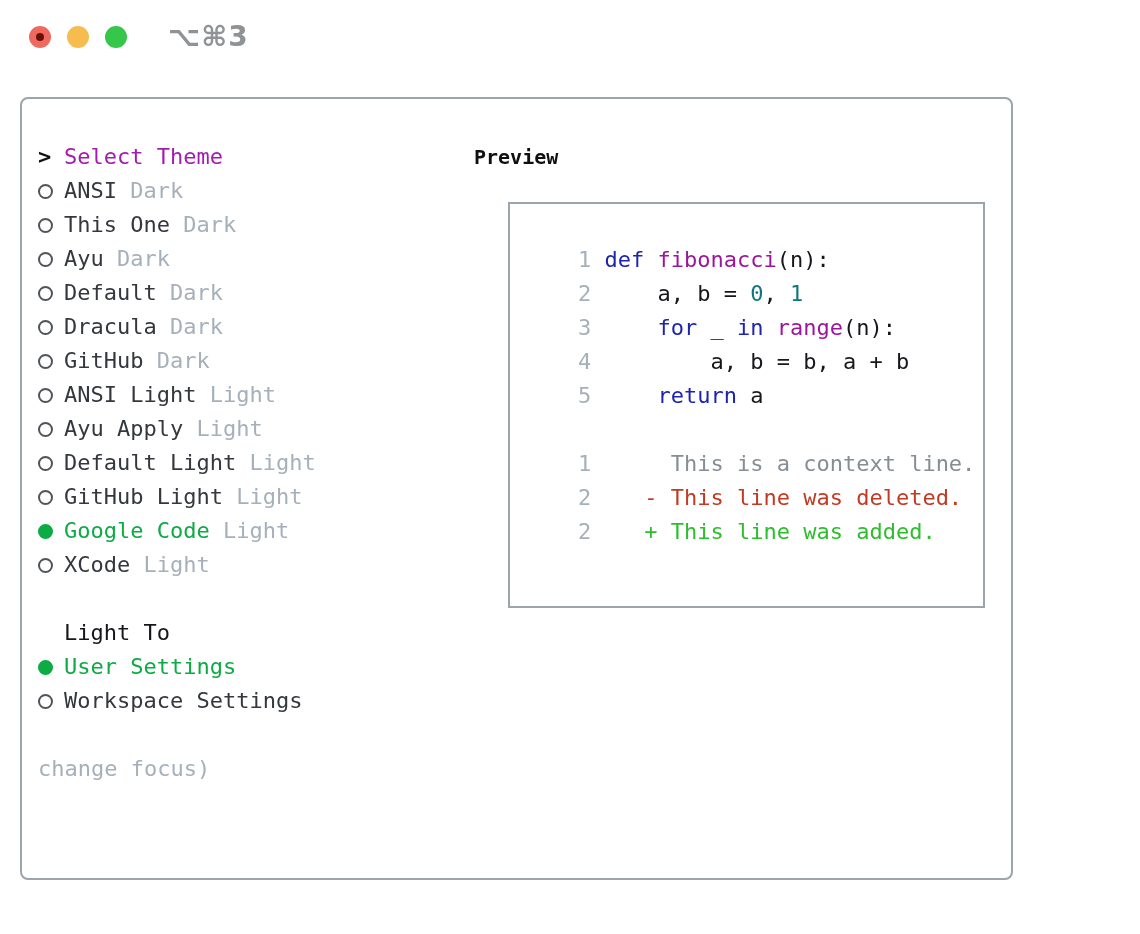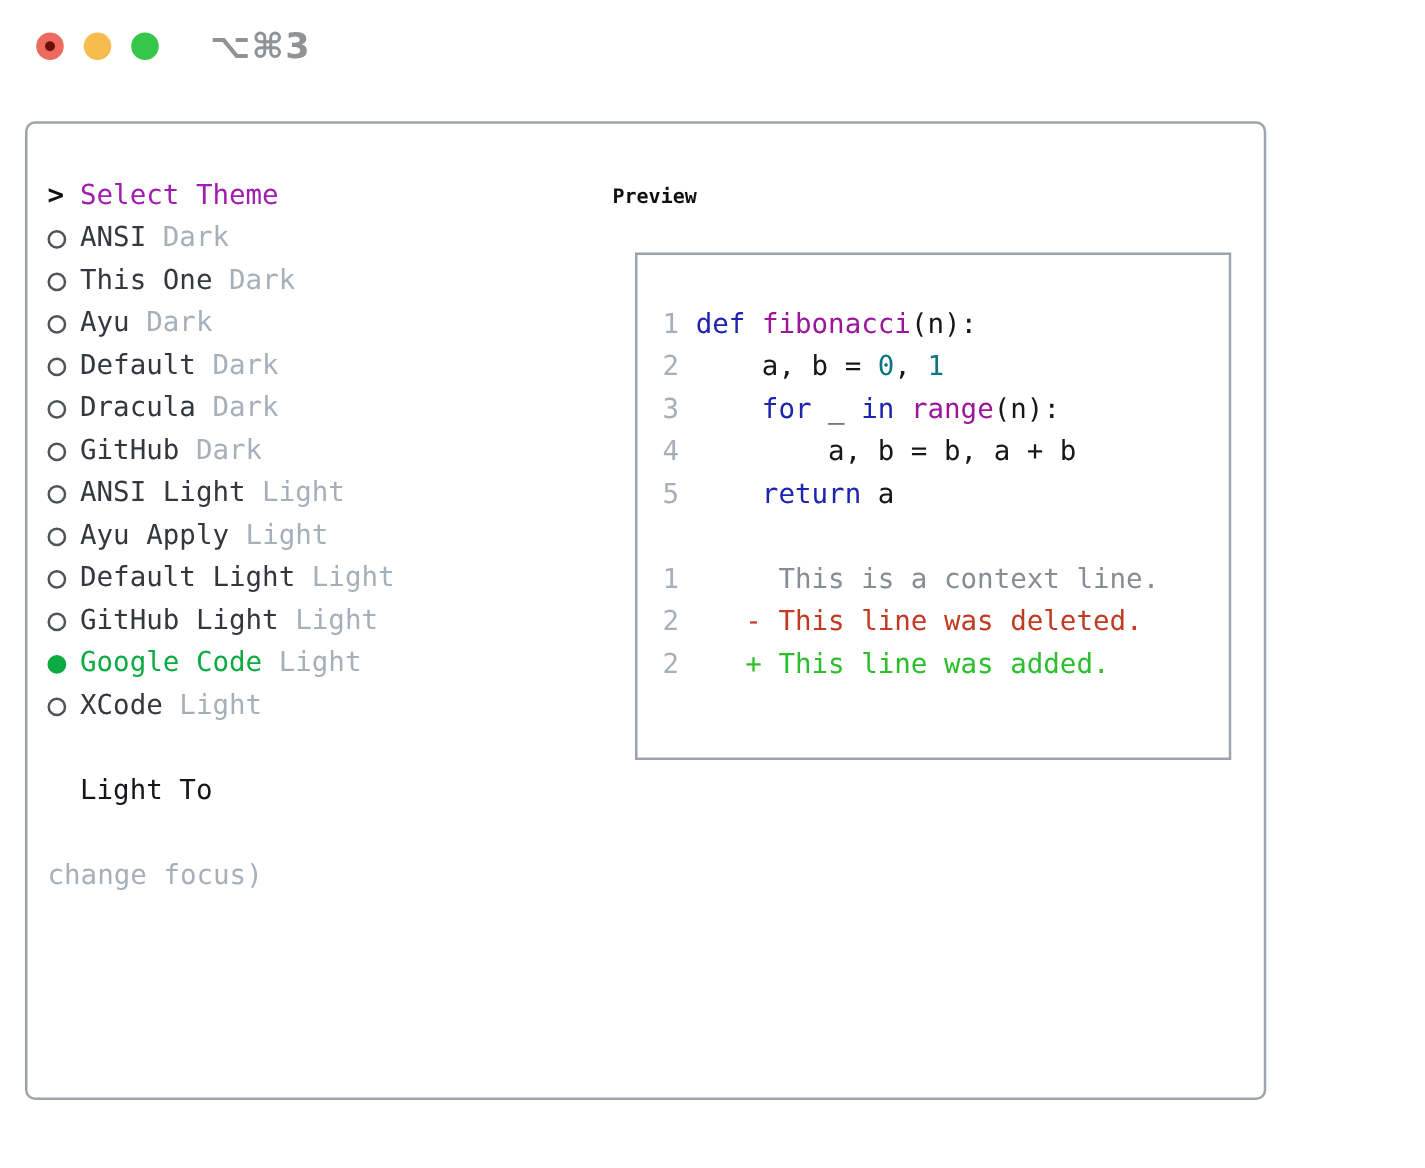--- a/index.html
+++ b/index.html
@@ -46,29 +46,29 @@
   .radio.sel { background: #0cab44; border-color: #0cab44; }
   .header-label { font-weight: normal; color: #a21caf; }
   .apply-label { color: #141619; }
   .suffix { color: #a6b0ba; white-space: pre; }
   .sel-text { color: #0cab44; text-align: right; }
   .spacer { height: 34px; }
   .help-line { height: 34px; line-height: 34px; color: #a6b0ba; white-space: pre; }
 
   
   .preview-title {
-    position: absolute; left: 468px; top: 41px; height: 34px; line-height: 34px;
-    font-size: 16px; font-weight: bold; color: #0e1012;
+    position: absolute; left: 452px; top: 41px; height: 34px; line-height: 34px;
+    font-size: 20px; font-weight: bold; color: #0e1012;
   }
   .preview-box {
     position: absolute; left: 486px; top: 103px; width: 477px; height: 406px;
     border: 2px solid #9ca4ad; background: #fff;
   }
   .code { position: absolute; left: 20px; top: 39px; font-size: 22px; line-height: 34px; white-space: pre; }
-  .code-line { height: 34px; }
+  .code-line { height: 34px; margin-left: 48px; }
   .ln { color: #a6b0ba; }
   .tok-kw  { color: #1d24ad; }
   .tok-fn  { color: #9c169c; }
   .tok-num { color: #0e7680; }
   .tok-pl  { color: #15171a; }
   .tok-ctx { color: #868d94; }
   .tok-del { color: #c13a21; }
   .tok-add { color: #2cbe2c; text-align: right; }
 </style>
 </head>
@@ -108,20 +108,24 @@
           <div class="row"><span class="marker"><span class="radio"></span></span><span class="name">XCode</span><span class="suffix"> Light</span></div>
         </div>
 
       <div class="spacer"></div>
 
       <div class="row">
         <span class="marker"></span>
         <span class="apply-label">Light To</span>
       </div>
 
+      <div>
+          <div class="row"><span class="marker"><span class="radio sel"></span></span><span class="sel-text">User Settings</span></div>
+          <div class="row"><span class="marker"><span class="radio"></span></span><span class="name">Workspace Settings</span></div>
+        </div>
 
       <div class="spacer"></div>
 
       <div class="help-line">change focus)</div>
     </div>
 
     <div class="preview-title">Preview</div>
 
     <div class="preview-box">
       <div class="code"><div class="code-line"><span class="ln">1</span><span> </span><span class="tok-kw">def</span><span class="tok-pl"> </span><span class="tok-fn">fibonacci</span><span class="tok-pl">(n):</span></div><div class="code-line"><span class="ln">2</span><span> </span><span class="tok-pl">    a, b = </span><span class="tok-num">0</span><span class="tok-pl">, </span><span class="tok-num">1</span></div><div class="code-line"><span class="ln">3</span><span> </span><span class="tok-pl">    </span><span class="tok-kw">for</span><span class="tok-pl"> _ </span><span class="tok-kw">in</span><span class="tok-pl"> </span><span class="tok-fn">range</span><span class="tok-pl">(n):</span></div><div class="code-line"><span class="ln">4</span><span> </span><span class="tok-pl">        a, b = b, a + b</span></div><div class="code-line"><span class="ln">5</span><span> </span><span class="tok-pl">    </span><span class="tok-kw">return</span><span class="tok-pl"> a</span></div><div class="code-line"><span class="ln"></span><span> </span></div><div class="code-line"><span class="ln">1</span><span> </span><span class="tok-ctx">     This is a context line.</span></div><div class="code-line"><span class="ln">2</span><span> </span><span class="tok-del">   - This line was deleted.</span></div><div class="code-line"><span class="ln">2</span><span> </span><span class="tok-add">   + This line was added.</span></div></div>

